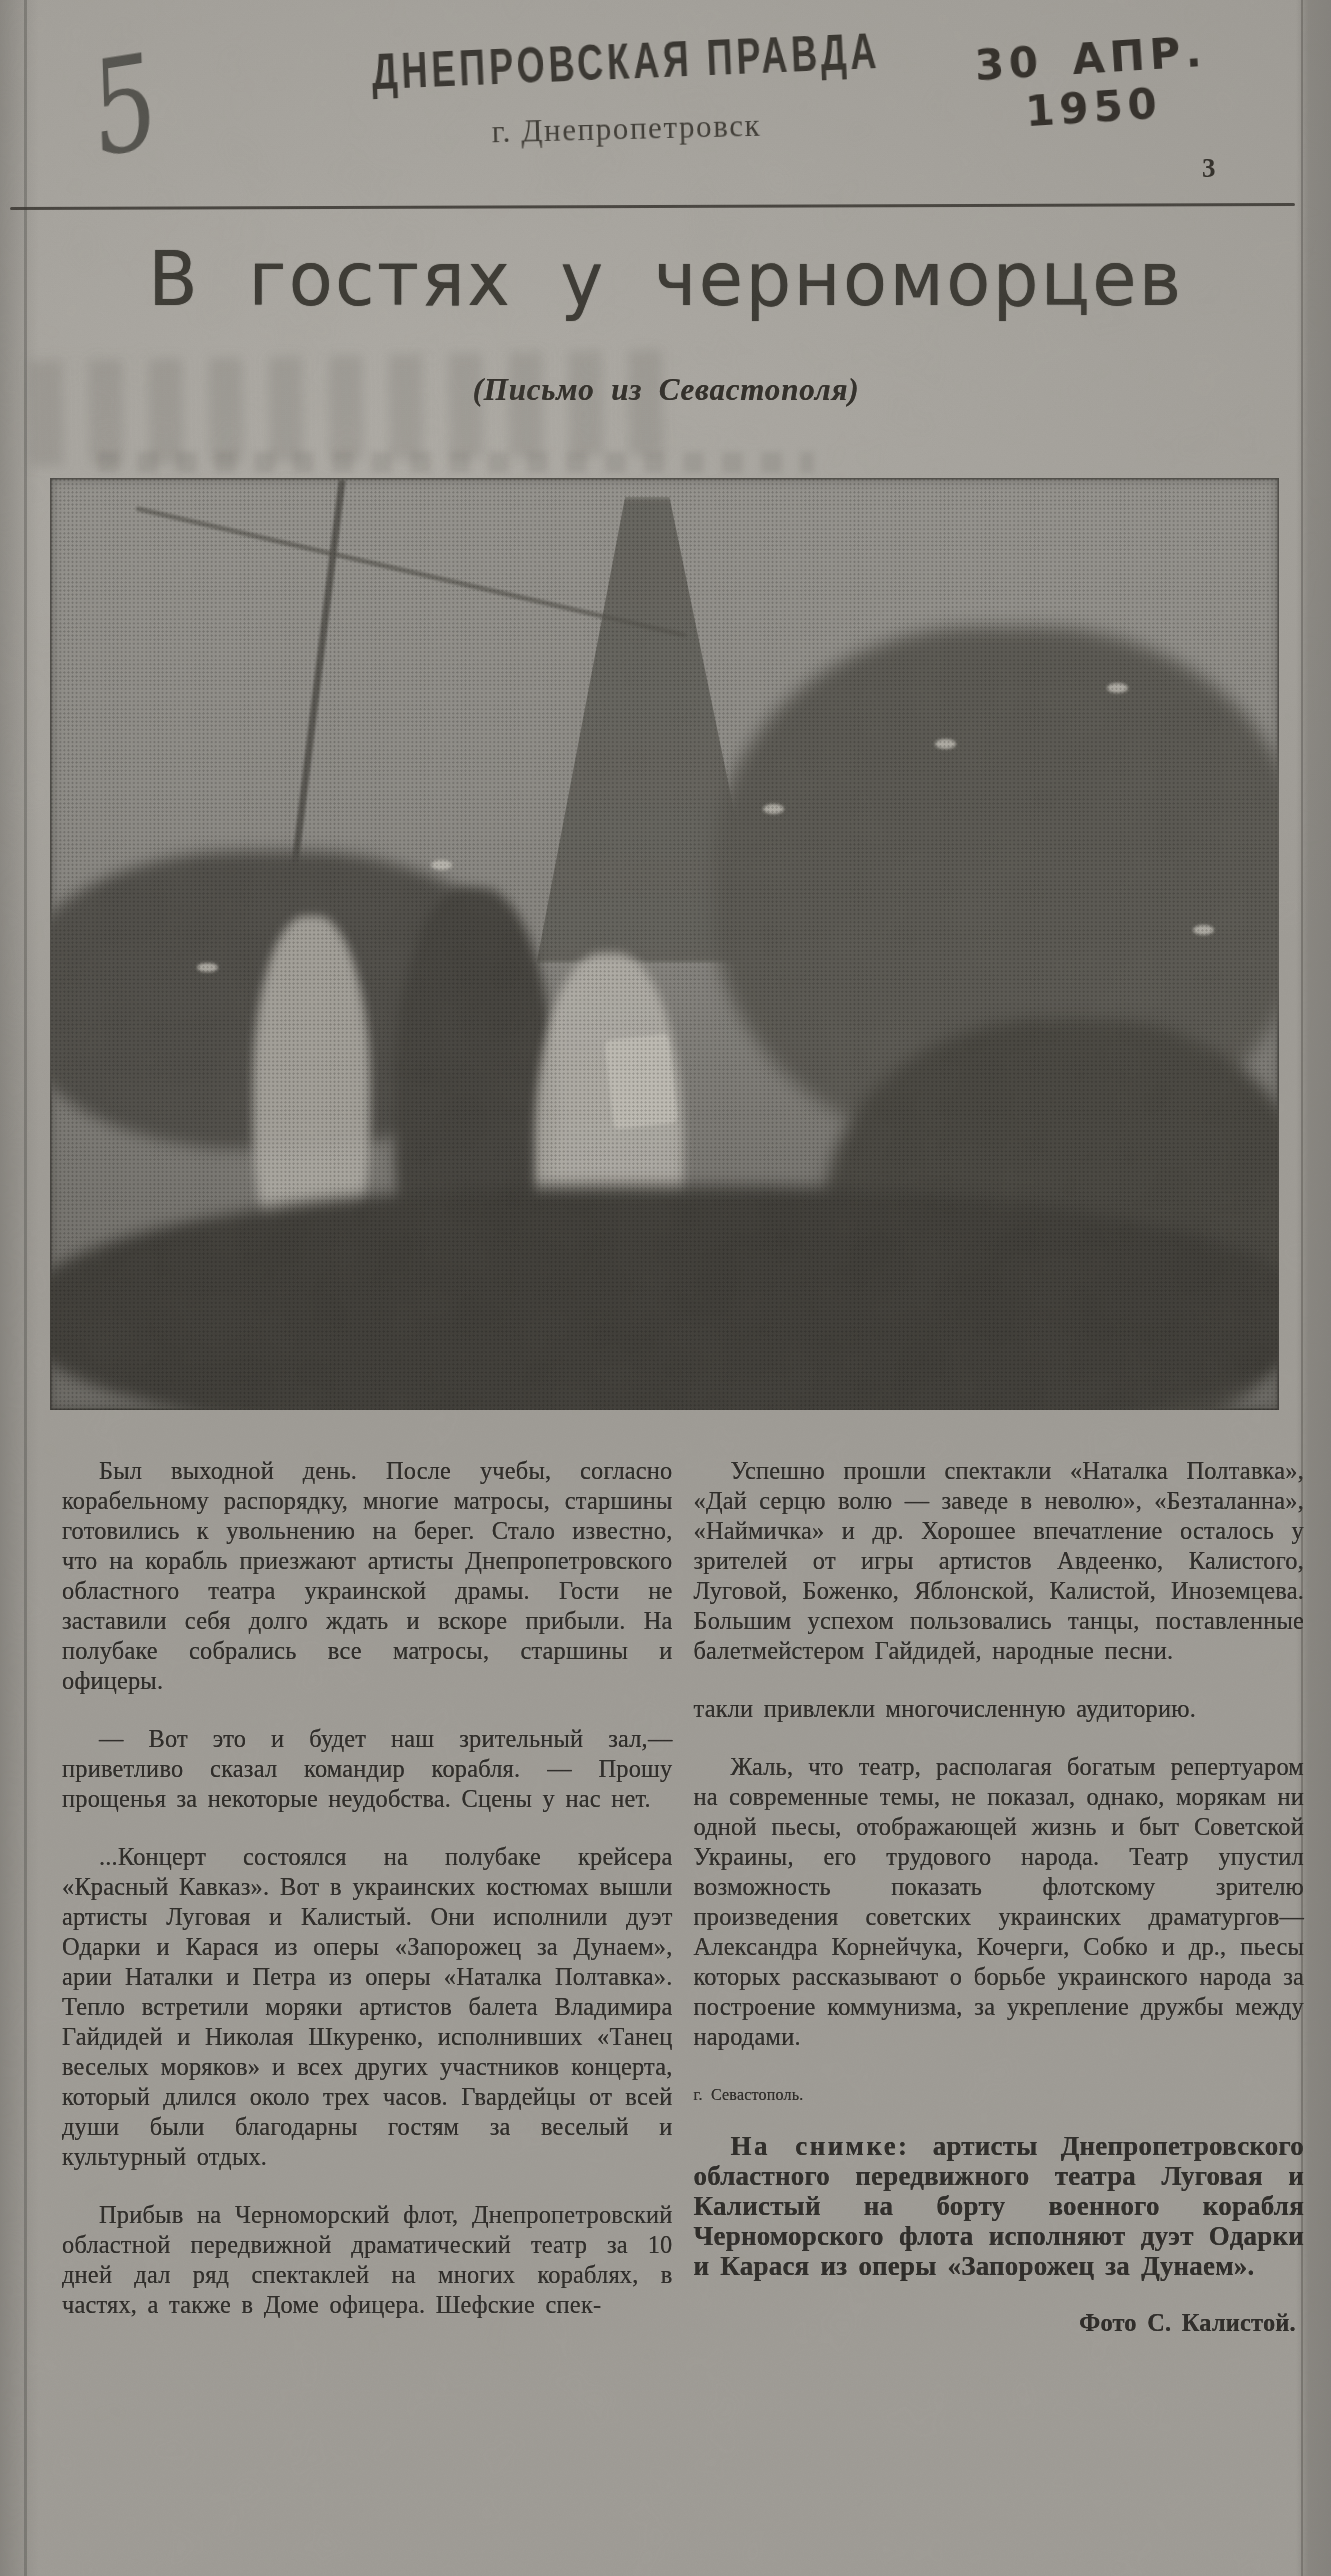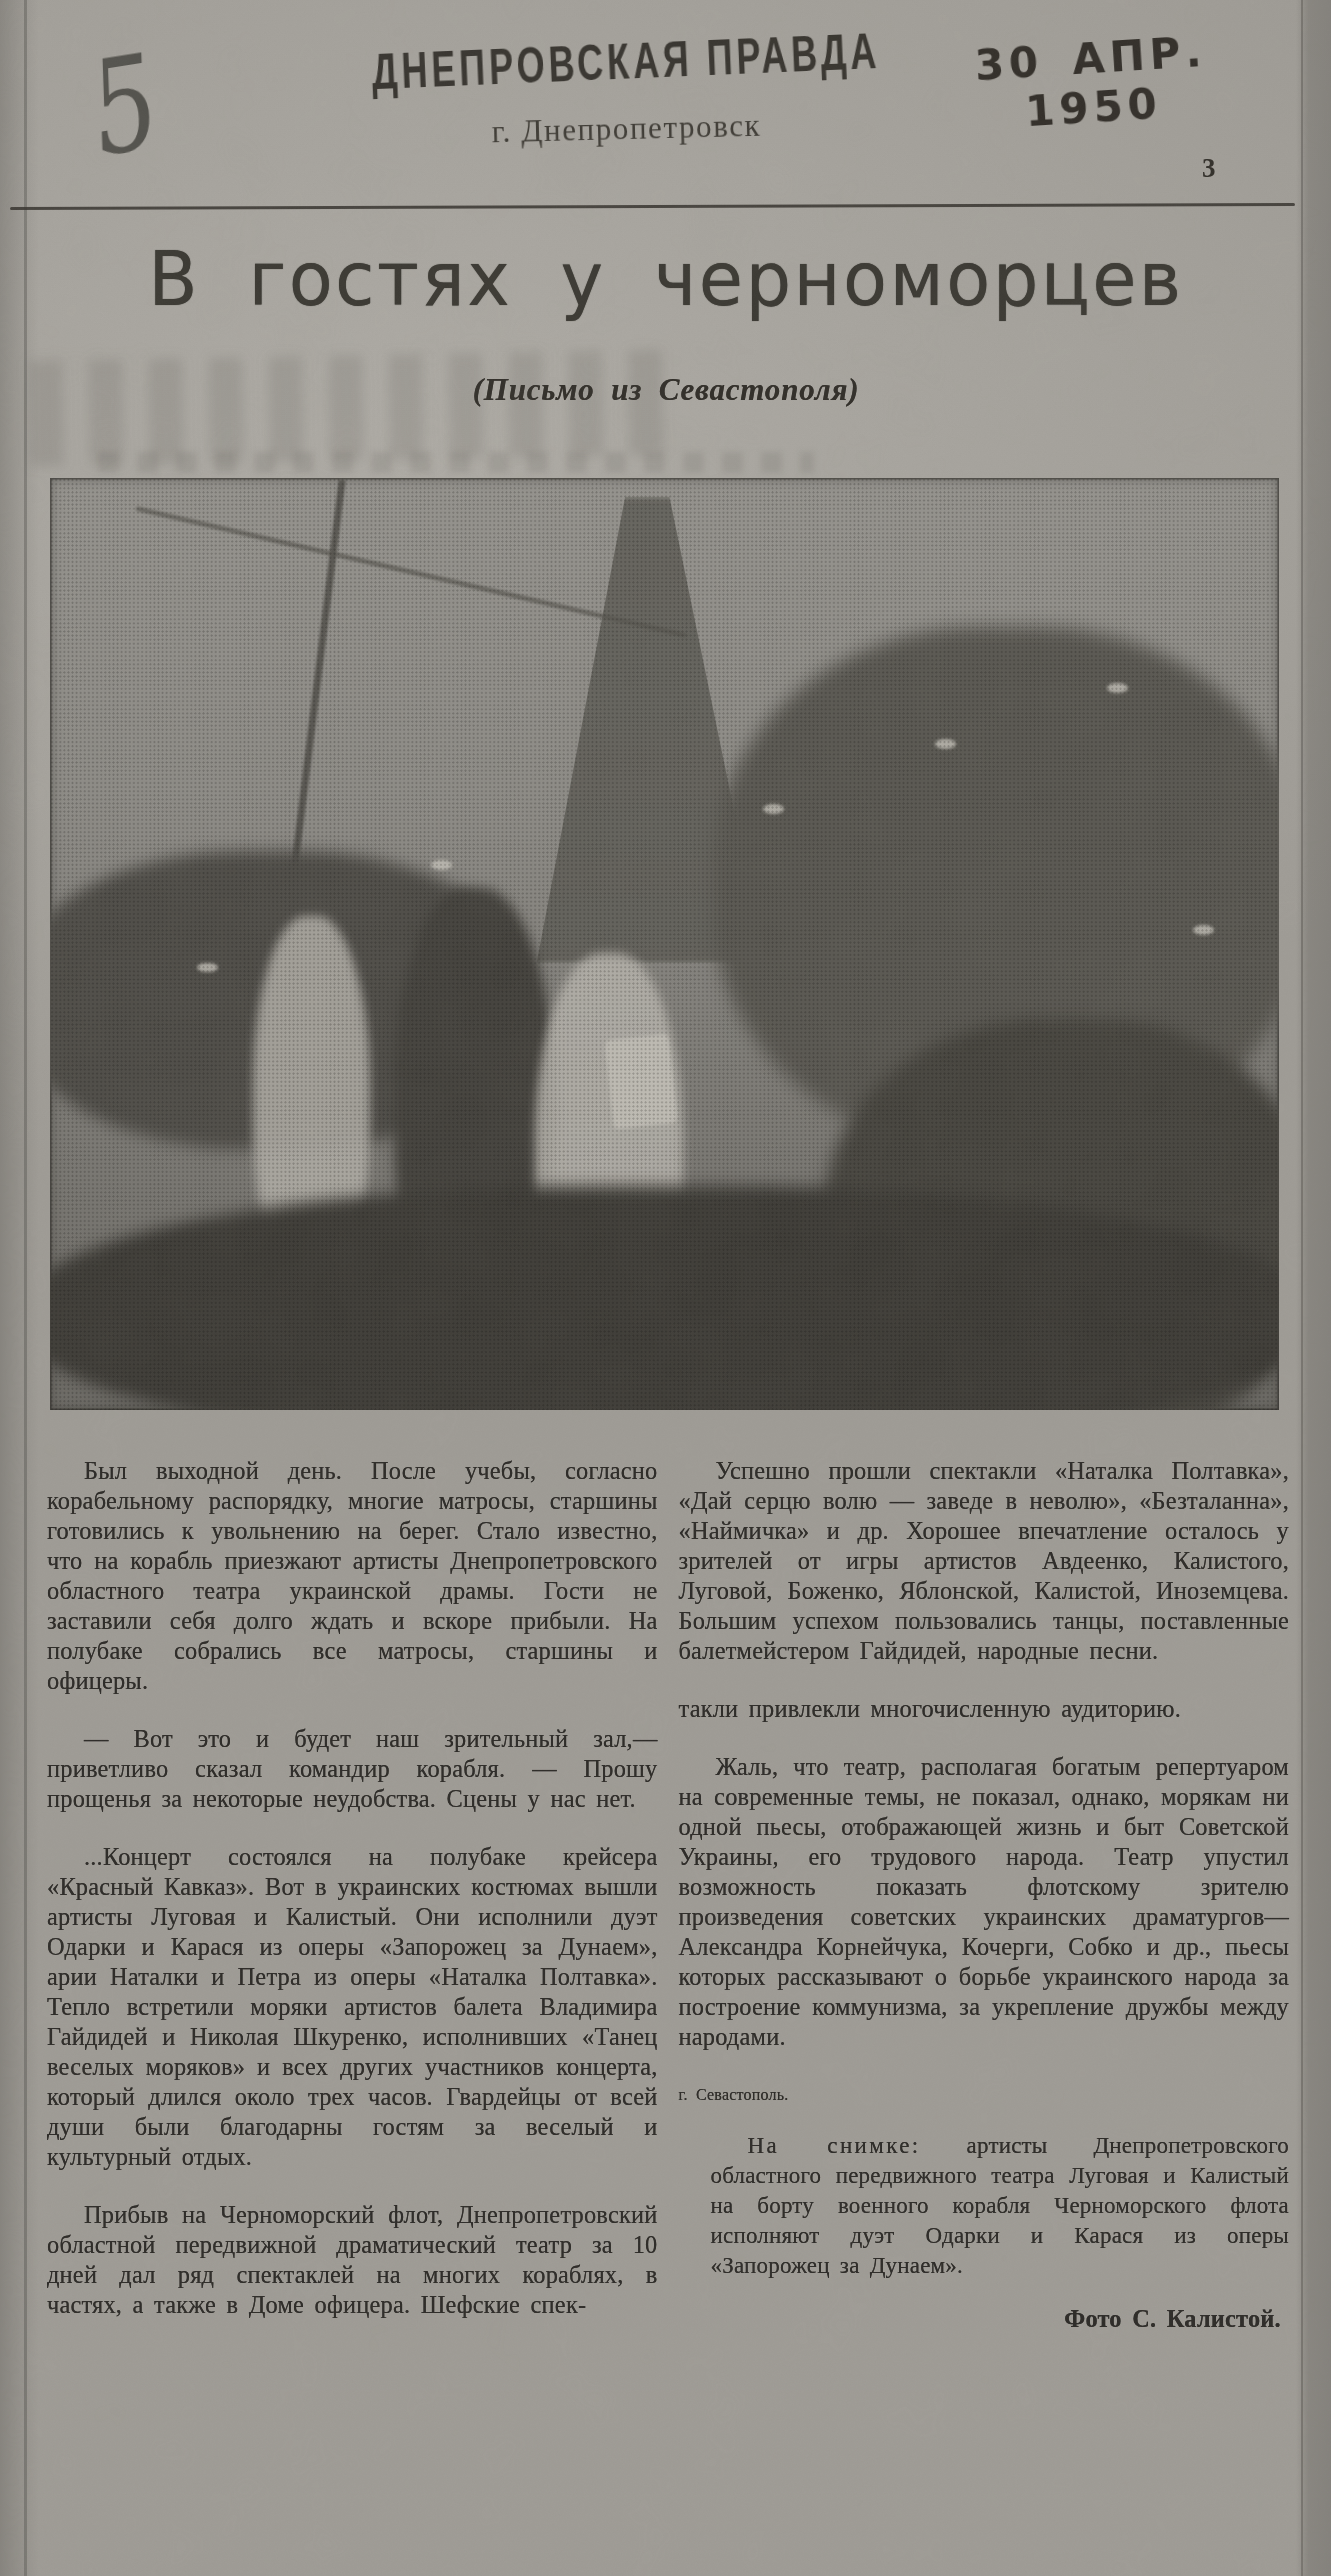--- a/index.html
+++ b/index.html
@@ -71,31 +71,31 @@
   .ph-crowd-right2{left:63%;top:58%;width:40%;height:46%;background:#47453f;filter:blur(8.1px);}
   .ph-fig-dark{left:28%;top:44%;width:13%;height:48%;background:#44423d;filter:blur(5.7px);}
   .ph-fig-light1{left:16.5%;top:47%;width:9.5%;height:40%;background:#b4b1aa;filter:blur(4.9px);opacity:.85;}
   .ph-fig-light2{left:39.5%;top:51%;width:12%;height:44%;background:#b9b6af;filter:blur(4.9px);opacity:.85;}
   .ph-paper{left:45.5%;top:60%;width:5.2%;height:9.5%;border-radius:8%;background:#c4c1b9;
     filter:blur(1.6px);transform:rotate(-6deg);opacity:.9;}
   .ph-fore{left:-2%;top:76%;width:104%;height:28%;background:#3e3c37;filter:blur(7.3px);}
   .cap{position:absolute;width:21px;height:9.8px;border-radius:50%;background:#c7c4bc;
     filter:blur(1.6px);opacity:.8;}
   
-  .columns{position:absolute;left:47px;top:1456px;width:1242px;display:flex;gap:21px;
+  .columns{position:absolute;left:62px;top:1456px;width:1242px;display:flex;gap:21px;
     color:#2b2926;}
   .col{width:611px;font-size:24.4px;line-height:30px;text-align:justify;
     text-shadow:0 0 0.4px rgba(43,41,38,.85);letter-spacing:0.2px;word-spacing:.17em;}
   .para{margin:0 0 28px;text-indent:37px;}
   .para.noindent{text-indent:0;}
   .signature{text-align:right;font-weight:bold;font-size:27px;letter-spacing:1.6px;
     margin:1.6px 23px 0 0;}
   .dateline{margin-top:26px;font-size:16px;}
-  .caption{margin-top:21px;font-weight:normal;font-style:normal;font-size:23px;
-    line-height:30px;text-align:justify;text-indent:37px;margin-left:32px;}
+  .caption{margin-top:21px;font-weight:bold;font-style:normal;font-size:27px;
+    line-height:30px;text-align:justify;text-indent:37px;}
   .caption .lead{letter-spacing:2.4px;}
   .credit{text-align:right;font-weight:bold;font-size:24.4px;margin:16.3px 8.1px 0 0;}
   
   .grain{position:absolute;inset:0;pointer-events:none;}
 </style>
 </head>
 <body>
 
 <div id="paper">
 

